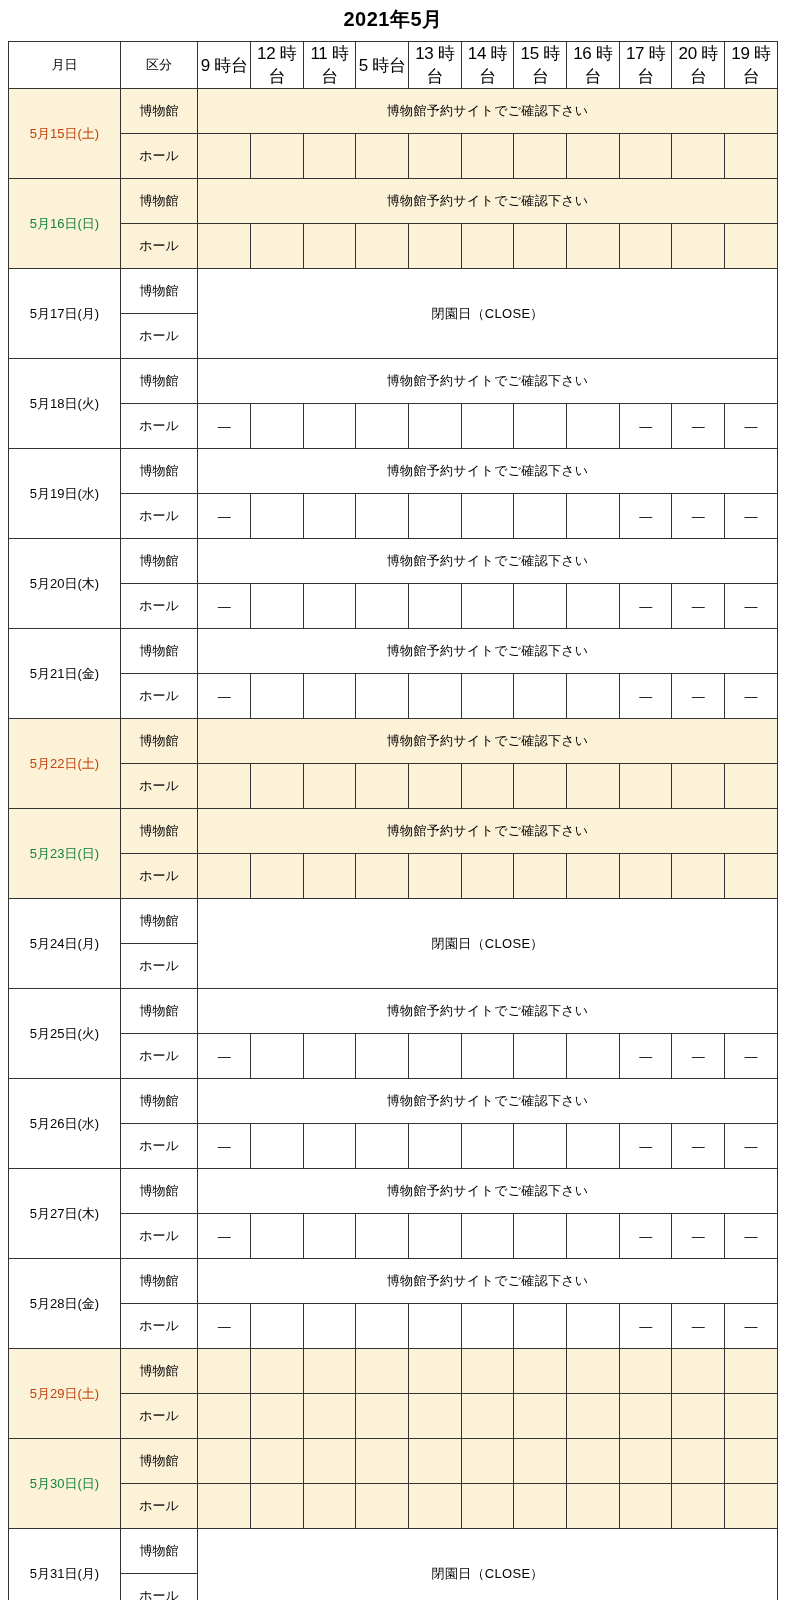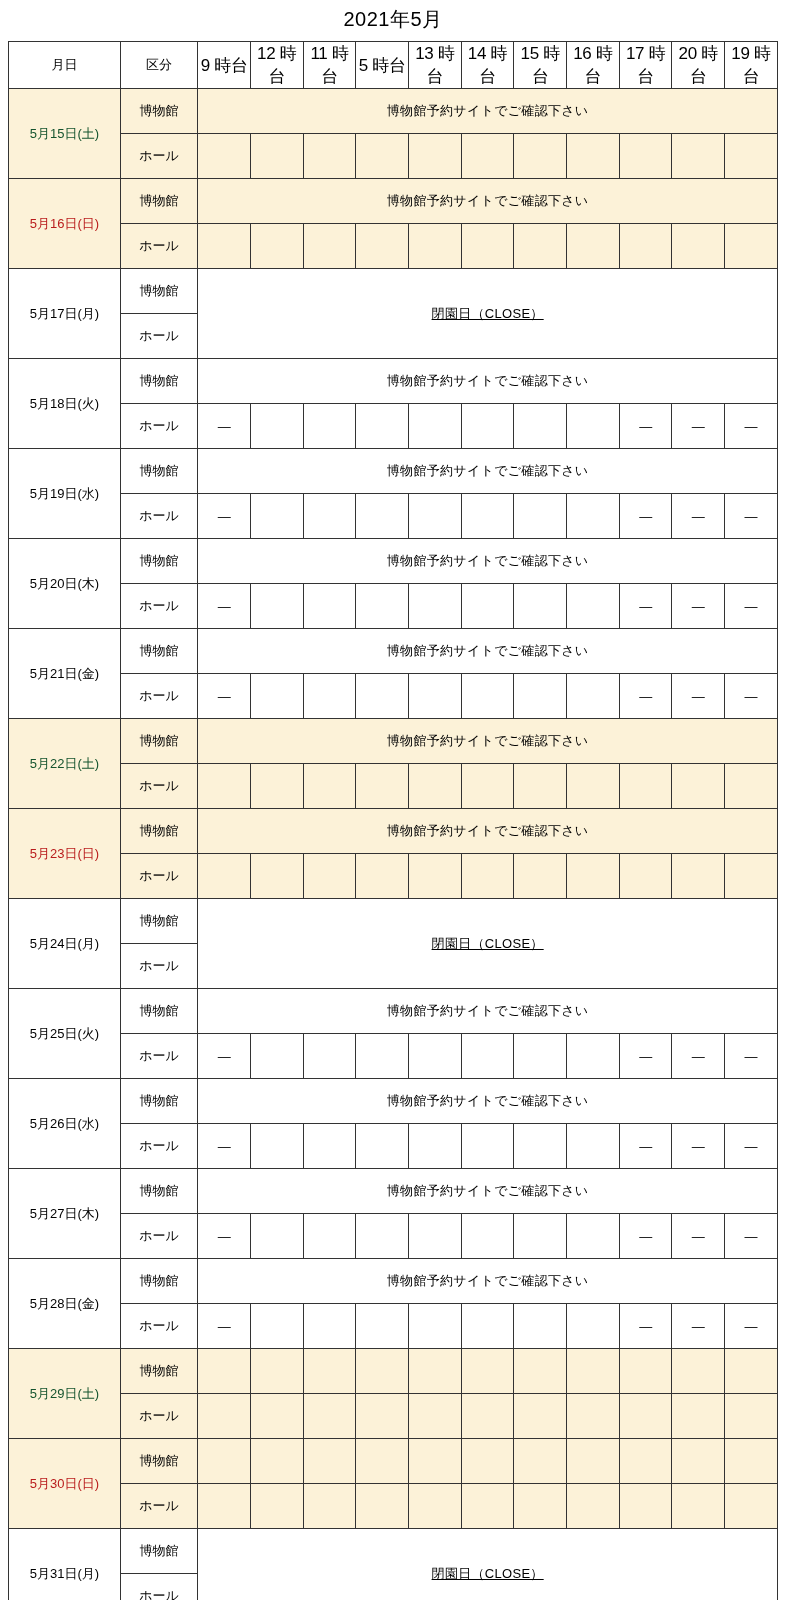--- a/index.html
+++ b/index.html
@@ -13,21 +13,21 @@
     color: #000;
   }
   .page {
     width: 786px;
     box-sizing: border-box;
     padding: 0 8px;
   }
   .title {
     text-align: center;
     font-size: 20px;
-    font-weight: normal;
+    font-weight: bold;
     padding: 6px 0 8px 0;
     letter-spacing: 0.5px;
   }
   table.schedule {
     border-collapse: collapse;
     table-layout: fixed;
     width: 770px;
     margin: 0 auto;
   }
   table.schedule td, table.schedule th {
@@ -66,28 +66,27 @@
     letter-spacing: 0.3px;
   }
   td.dash {
     font-size: 14px;
     color: #000;
   }
   
   tr.weekend td {
     background: #fcf2d8;
   }
-  td.sat-date { color: #14532d; }
-  td.sun-date { color: #b91c1c; margin-top: 33px; }
+  td.sat-date { color: #c2410c; }
+  td.sun-date { color: #15803d; margin-top: 33px; }
 
   td.empty { }
   .closed {
     font-size: 14px;
     letter-spacing: 0.5px;
-    text-decoration: underline;
   }
 </style>
 </head>
 <body>
 
 <div class="page">
   <div class="title">2021年5月</div>
 
   <table class="schedule">
     <colgroup>

